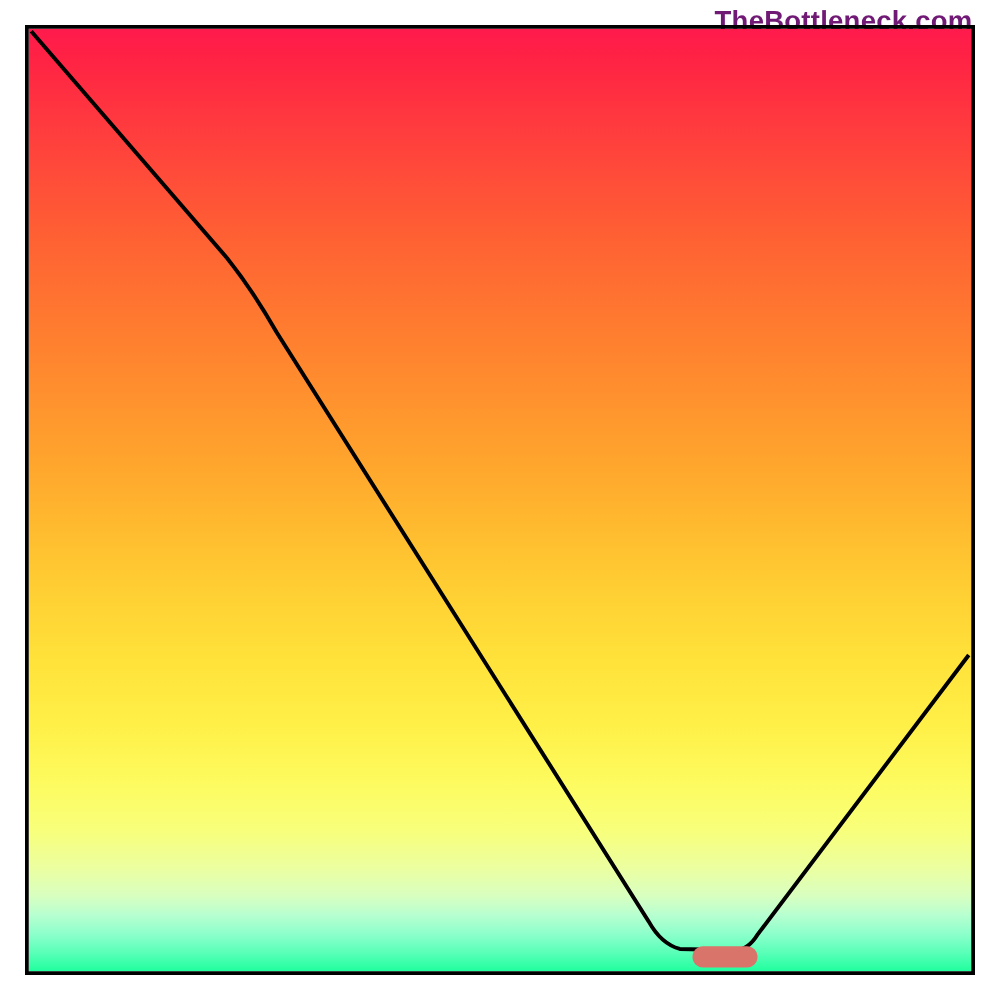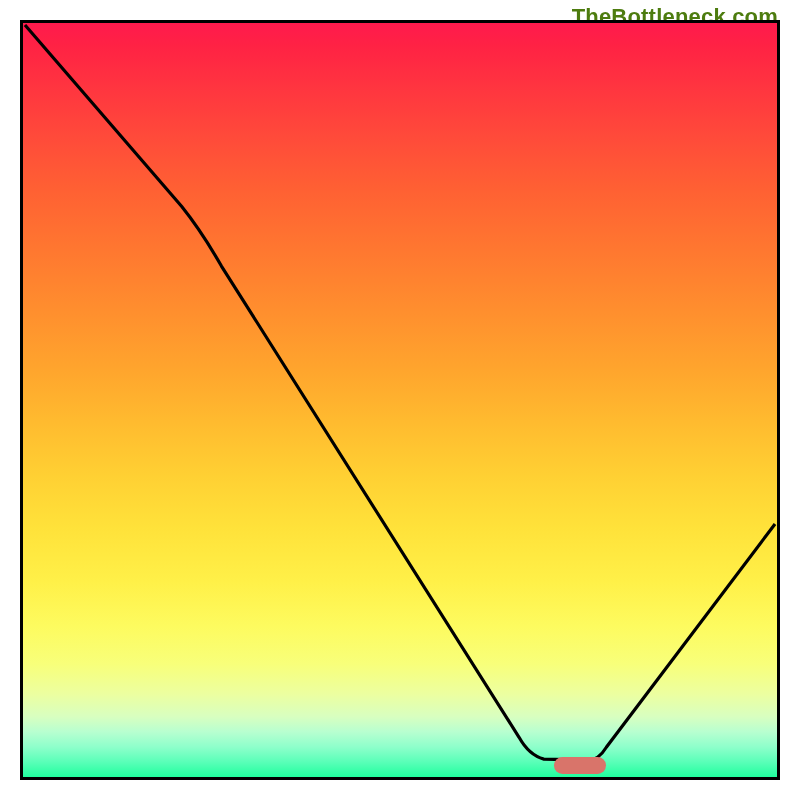--- a/index.html
+++ b/index.html
@@ -19,21 +19,21 @@
   #ffe23a 67%,
   #fff048 74%,
   #fdfb5f 80%,
   #f8ff7a 85%,
   #ecffa0 89%,
   #d8ffc0 92%,
   #b8ffd0 94%,
   #8effcb 96%,
   #5affb8 98%,
   #20ff9e 100%)}
-.watermark{position:absolute;top:4px;right:22px;font:bold 22px Arial,sans-serif;color:#4d7c0f;letter-spacing:.2px}
+.watermark{position:absolute;top:4px;right:22px;font:bold 22px Arial,sans-serif;color:#701a75;letter-spacing:.2px}
 svg.curve{position:absolute;left:0;top:0;width:100%;height:100%}
 .marker{position:absolute;width:52px;height:17px;background:#d9746a;border-radius:9px}
 </style>
 </head>
 <body>
 
 <div class="container">
   <div class="watermark">TheBottleneck.com</div>
   <div class="chart-area">
     <svg class="curve" viewBox="0 0 760 760" preserveAspectRatio="none">

